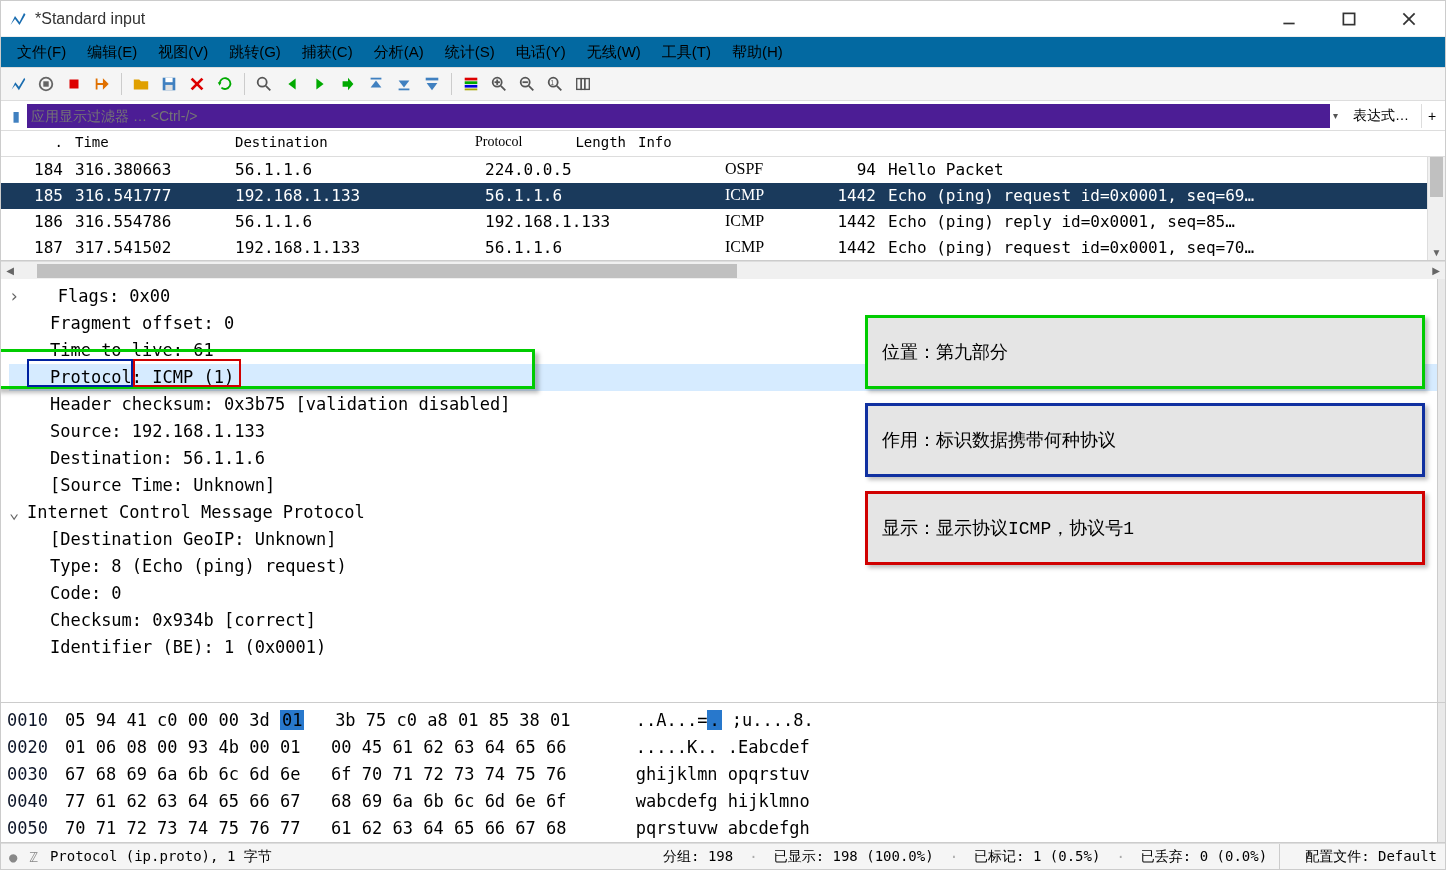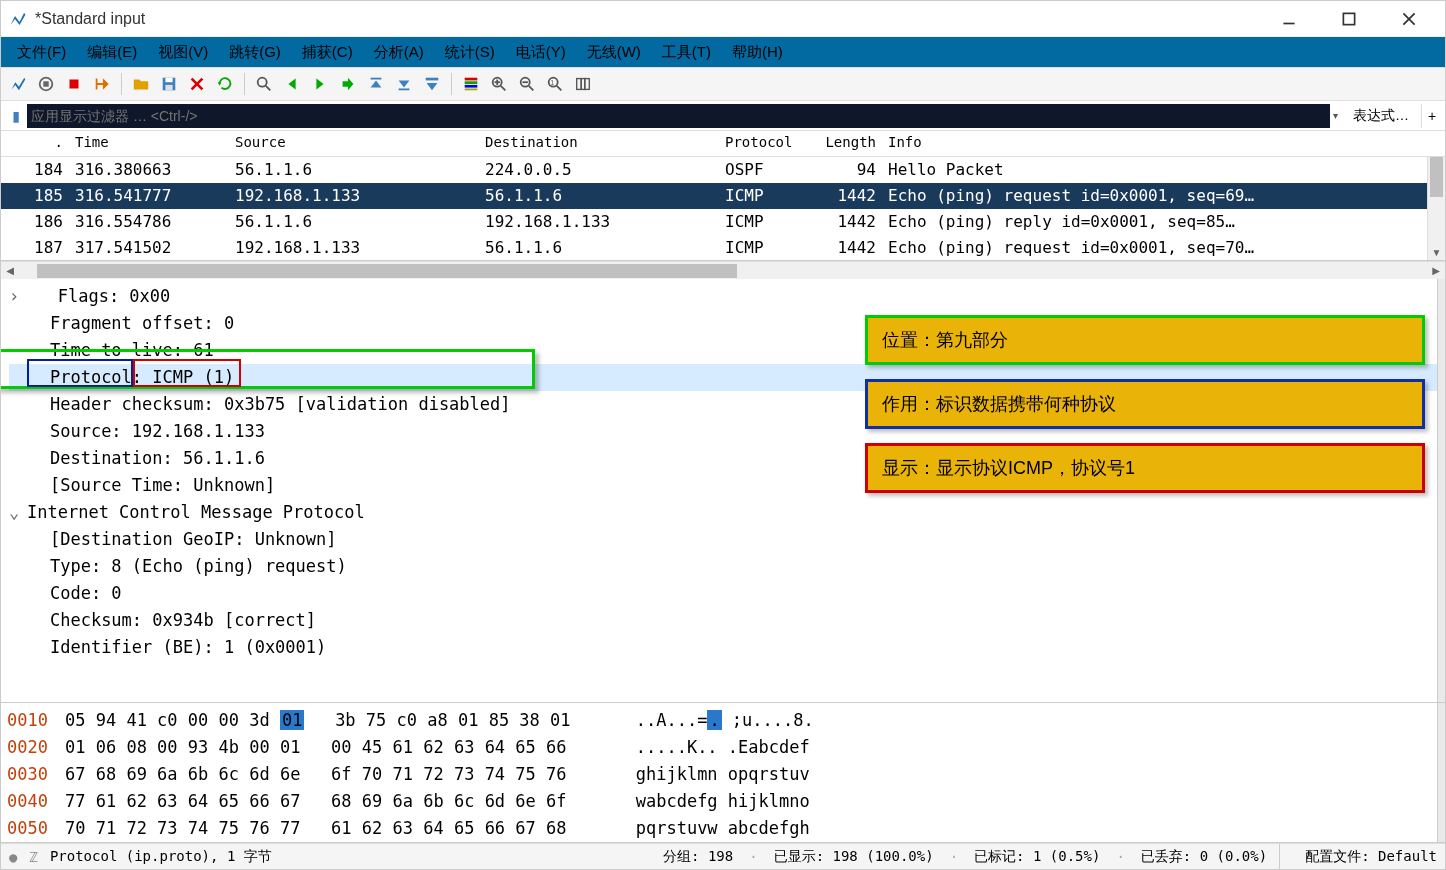--- a/index.html
+++ b/index.html
@@ -10,59 +10,59 @@
 .titlebar .title { flex: 1; color: #333; font-size: 16px; }
 .win-controls { display: flex; gap: 20px; align-items: center; padding-right: 8px; }
 .win-btn { width: 40px; height: 28px; display: flex; align-items: center; justify-content: center; cursor: pointer; color: #333; }
 .menubar { height: 30px; display: flex; align-items: center; padding: 0 8px; gap: 5px; background: #0369a1; font-size: 15px; }
 .menu-item { padding: 4px 8px; cursor: pointer; }
 .toolbar { height: 34px; display: flex; align-items: center; padding: 0 4px; gap: 2px; background: #f5f5f5; border-top: 1px solid #ddd; border-bottom: 1px solid #ddd; }
 .tool-btn { width: 26px; height: 26px; display: flex; align-items: center; justify-content: center; cursor: pointer; border: 1px solid transparent; }
 .tool-sep { width: 1px; height: 22px; background: #ccc; margin: 0 4px; }
 .filterbar { height: 30px; display: flex; align-items: center; padding: 0 4px; background: #fff; border-bottom: 1px solid #ddd; }
 .filter-icon { width: 22px; display: flex; justify-content: center; color: #4080c0; }
-.filter-input { flex: 1; border: none; outline: none; padding: 4px; font-size: 14px; color: #888; background:#0f172a;}
+.filter-input { flex: 1; border: none; outline: none; padding: 4px; font-size: 14px; color: #888; background:#4c1d95;}
 .filter-right { display: flex; align-items: center; gap: 2px; }
 .expr-btn { padding: 4px 10px; cursor: pointer; }
 .plus-btn { width:20px; text-align:center; cursor:pointer; border-left:1px solid #ddd; padding:4px 6px;}
 .packet-list { height: 130px; overflow: hidden; position: relative; border-bottom: 1px solid #ccc; }
 .plist-header { display: flex; height: 26px; background: #fff; border-bottom: 1px solid #ddd; font-family: Consolas, monospace; }
 .plist-header div, .plist-row div { padding: 3px 6px; white-space: nowrap; overflow: hidden; }
 .col-no {width:68px; text-align:right;}
 .col-time {width:160px;}
 .col-src {width:250px;}
 .col-dst {width:240px;}
-.col-proto {width:95px;}
+.col-proto {width:95px;font-family:Liberation Serif, serif;}
 .col-len {width:68px; text-align:right;}
 .col-info {flex:1;}
 .plist-body { font-family: Consolas, monospace; font-size: 16px; }
 .plist-row { display: flex; height: 26px; align-items: flex-start; }
 .plist-row.selected { background: #1a3a5c; color: #fff; }
 .scroll-v { position:absolute; right:0; top:26px; bottom:0; width:18px; background:#f0f0f0; border-left:1px solid #ddd;}
 .scroll-v .thumb{ position:absolute; left:2px; right:2px; top:0; height:40px; background:#c0c0c0;}
 .scroll-v .arrow-down{position:absolute; bottom:2px; left:0;right:0; text-align:center; font-size:10px; color:#666;}
 .scroll-h { height:18px; background:#f0f0f0; display:flex; align-items:center; border-top:1px solid #ddd;}
 .scroll-h .thumb-h{height:14px; background:#c0c0c0; margin-left:18px; width:700px;}
 .scroll-h .arrow-l{width:18px;text-align:center;font-size:10px;color:#666;}
 .scroll-h .arrow-r{width:18px;text-align:center;font-size:10px;color:#666; margin-left:auto;}
 .details { flex: 1; overflow: hidden; font-family: Consolas, monospace; font-size: 17px; padding: 4px 8px; position: relative; border-bottom: 1px solid #ccc;}
 .dline { line-height: 27px; white-space: pre; }
 .tree-arrow { display:inline-block; width:18px; color:#666; cursor:pointer; }
 .highlighted-line { background: #d6ebff; }
 .outer-box { position: absolute; border: 3px solid #00cc00; box-shadow: 4px 4px 4px rgba(0,0,0,0.25); pointer-events:none; }
 .inner-box-blue { position: absolute; border: 2px solid #0020a0; pointer-events:none; }
 .inner-box-red { position: absolute; border: 2px solid #d00000; pointer-events:none; }
 .callouts { position: absolute; right: 20px; top: 36px; display: flex; flex-direction: column; gap: 14px; }
-.callout { width: 560px; padding: 10px 14px; background: #eab308; font-size: 18px; font-family: Liberation Sans, sans-serif; box-shadow: 3px 3px 4px rgba(0,0,0,0.25);}
+.callout { width: 560px; padding: 22px 14px; background: #e5e5e5; font-size: 18px; font-family: Liberation Mono, monospace; box-shadow: 3px 3px 4px rgba(0,0,0,0.25);}
 .callout.green { border: 3px solid #00cc00; }
 .callout.blue { border: 3px solid #1030a0; }
 .callout.red { border: 3px solid #d00000; }
 .hexpane { height: 140px; overflow: hidden; font-family: Consolas, monospace; font-size: 17px; padding: 4px 6px; background: #fff; border-bottom: 1px solid #ccc; position:relative;}
 .hexrow { display: flex; line-height: 27px; white-space: pre; }
-.hex-off { width: 58px; color: #c2410c; }
+.hex-off { width: 58px; color: #0f172a; }
 .hex-bytes { width: 540px; }
 .hex-ascii { width: 300px; }
 .hex-sel { background: #2878cc; color: #000000; padding:0 2px;}
 .statusbar { height: 26px; display: flex; align-items: center; padding: 0 8px; font-size: 14px; background: #f5f5f5; border-top: 1px solid #ddd; gap: 12px; font-family: "Microsoft YaHei", Consolas, monospace;}
 .status-sep { color: #aaa; margin: 0 4px; }
 svg.icon { width:18px;height:18px; }
 .right-edge { position:absolute; top:0; right:0; width:8px; height:100%; background:#e9e9e9; border-left:1px solid #ccc;}
 .arrow-btn{font-size:10px;color:#555; padding:0 3px;}
 </style>
 </head>
@@ -244,21 +244,20 @@
       <div class="arrow-btn">▾</div>
       <div class="expr-btn">表达式…</div>
       <div class="plus-btn">+</div>
     </div>
   </div>
 
   <div class="packet-list">
     <div class="plist-header">
       <div class="col-no">.</div>
       <div class="col-time">Time</div>
-      <div class="col-src">Source</div>
       <div class="col-dst">Destination</div>
       <div class="col-proto">Protocol</div>
       <div class="col-len">Length</div>
       <div class="col-info">Info</div>
     </div>
     <div class="plist-body" id="plist-body">
         <div class="plist-row">
           <div class="col-no">184</div>
           <div class="col-time">316.380663</div>
           <div class="col-src">56.1.1.6</div>

